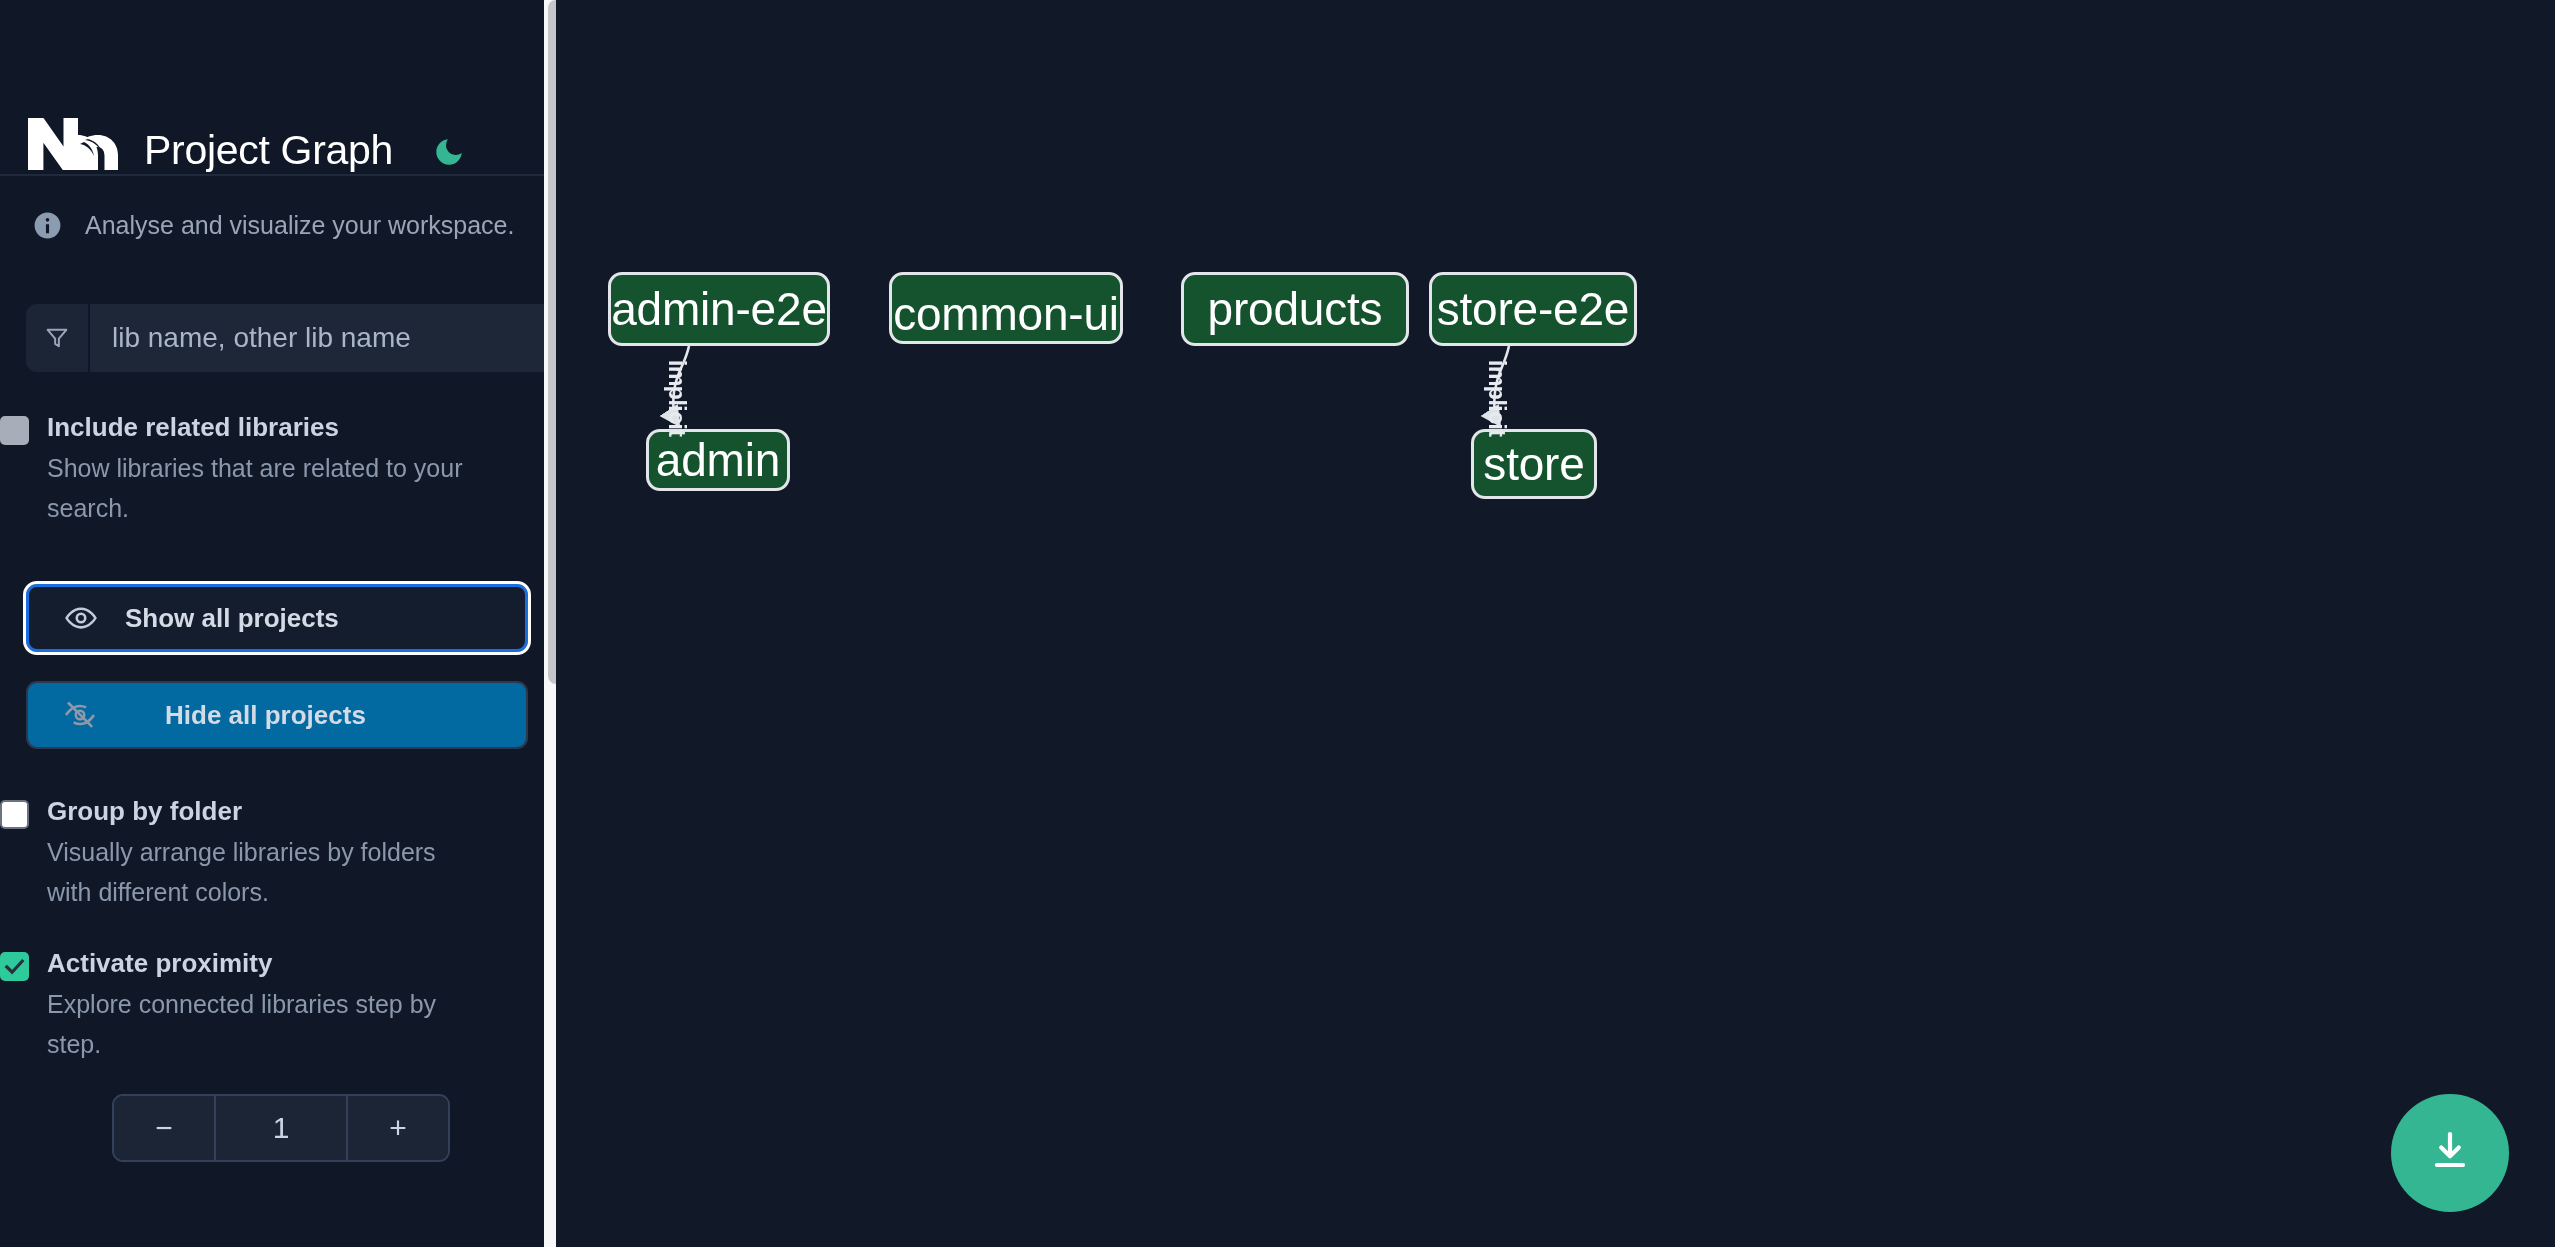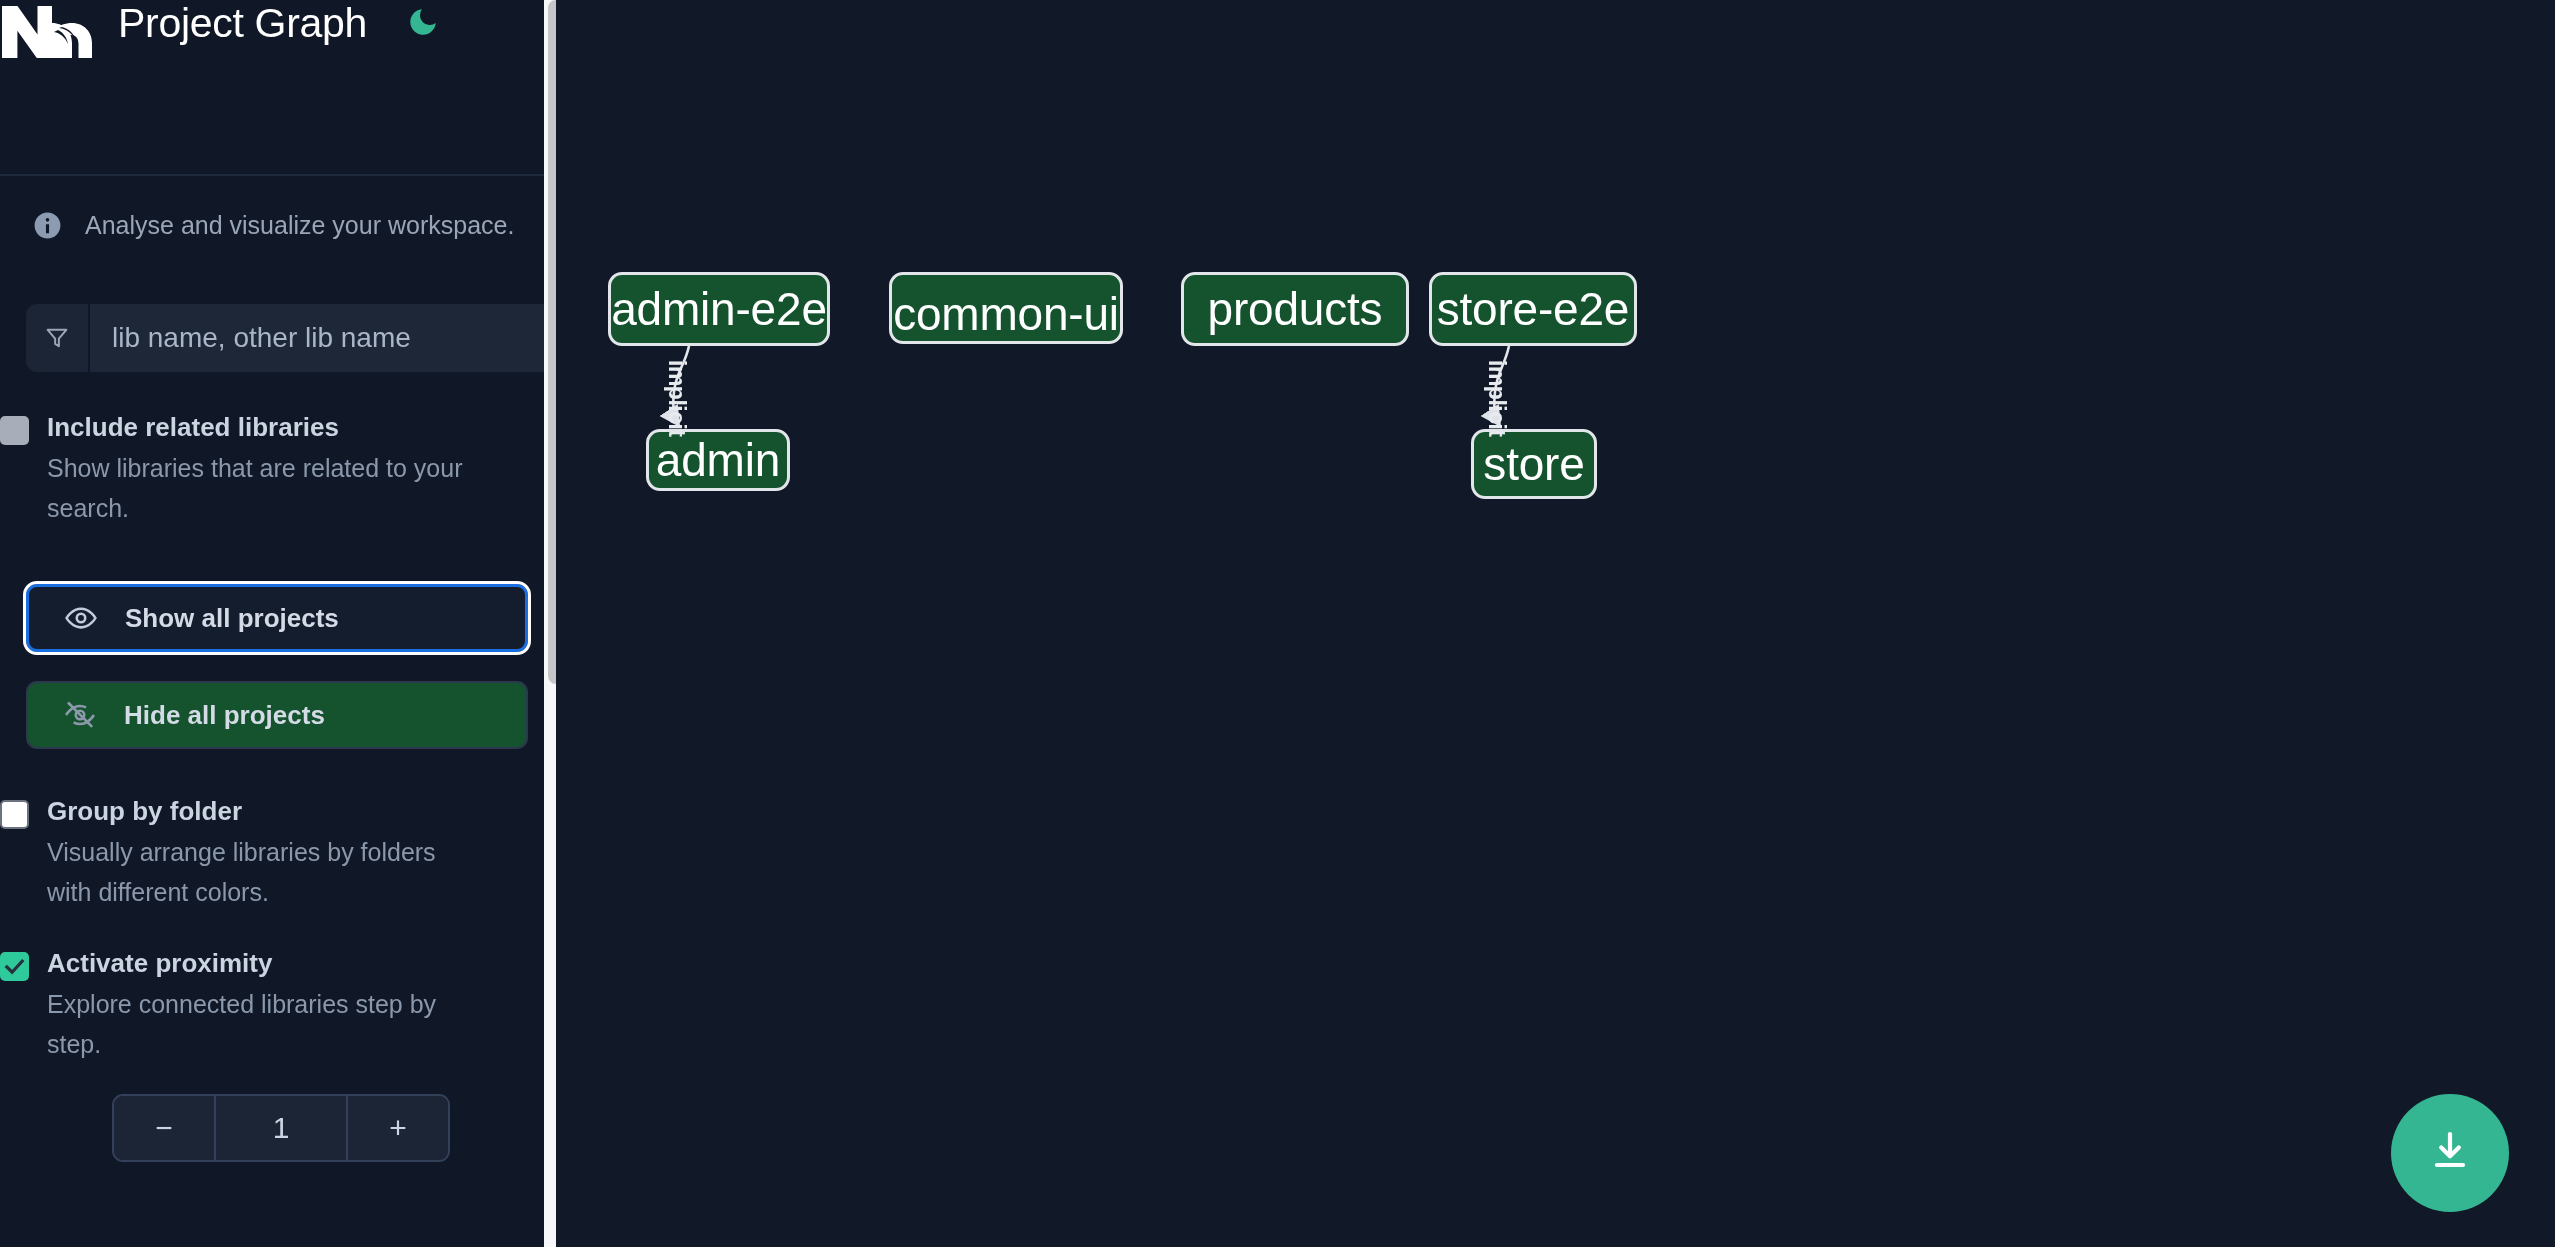--- a/index.html
+++ b/index.html
@@ -31,21 +31,22 @@
     background: #101827;
     box-sizing: border-box;
     flex: 0 0 556px;
     overflow: hidden;
   }
 
   .sidebar-header {
     height: 176px;
     box-sizing: border-box;
     display: flex;
-    align-items: flex-start;
+    align-items: flex-end;
+    padding-left: 26px;
     border-bottom: 2px solid #1e293b;
   }
 
   .nx-logo {
     width: 92px;
     height: 62px;
     flex: 0 0 auto;
     margin-right: 26px;
   }
 
@@ -178,21 +179,22 @@
   }
   .big-btn.focused {
     border: 3px solid #1a6fe0;
     outline: 3px solid #ffffff;
     outline-offset: 0px;
     background: #141d2d;
   }
   .big-btn.plain {
     border: 2px solid #2a3purple;
     border: 2px solid #2b384d;
-    background: #14532d;
+    background: #0369a1;
+    gap: 41px;
   }
   .show-all-wrap { margin-top: 56px; }
   .hide-all-wrap { margin-top: 29px; }
 
   
   .stepper {
     margin-left: 112px;
     margin-top: 30px;
     width: 338px;
     height: 68px;

